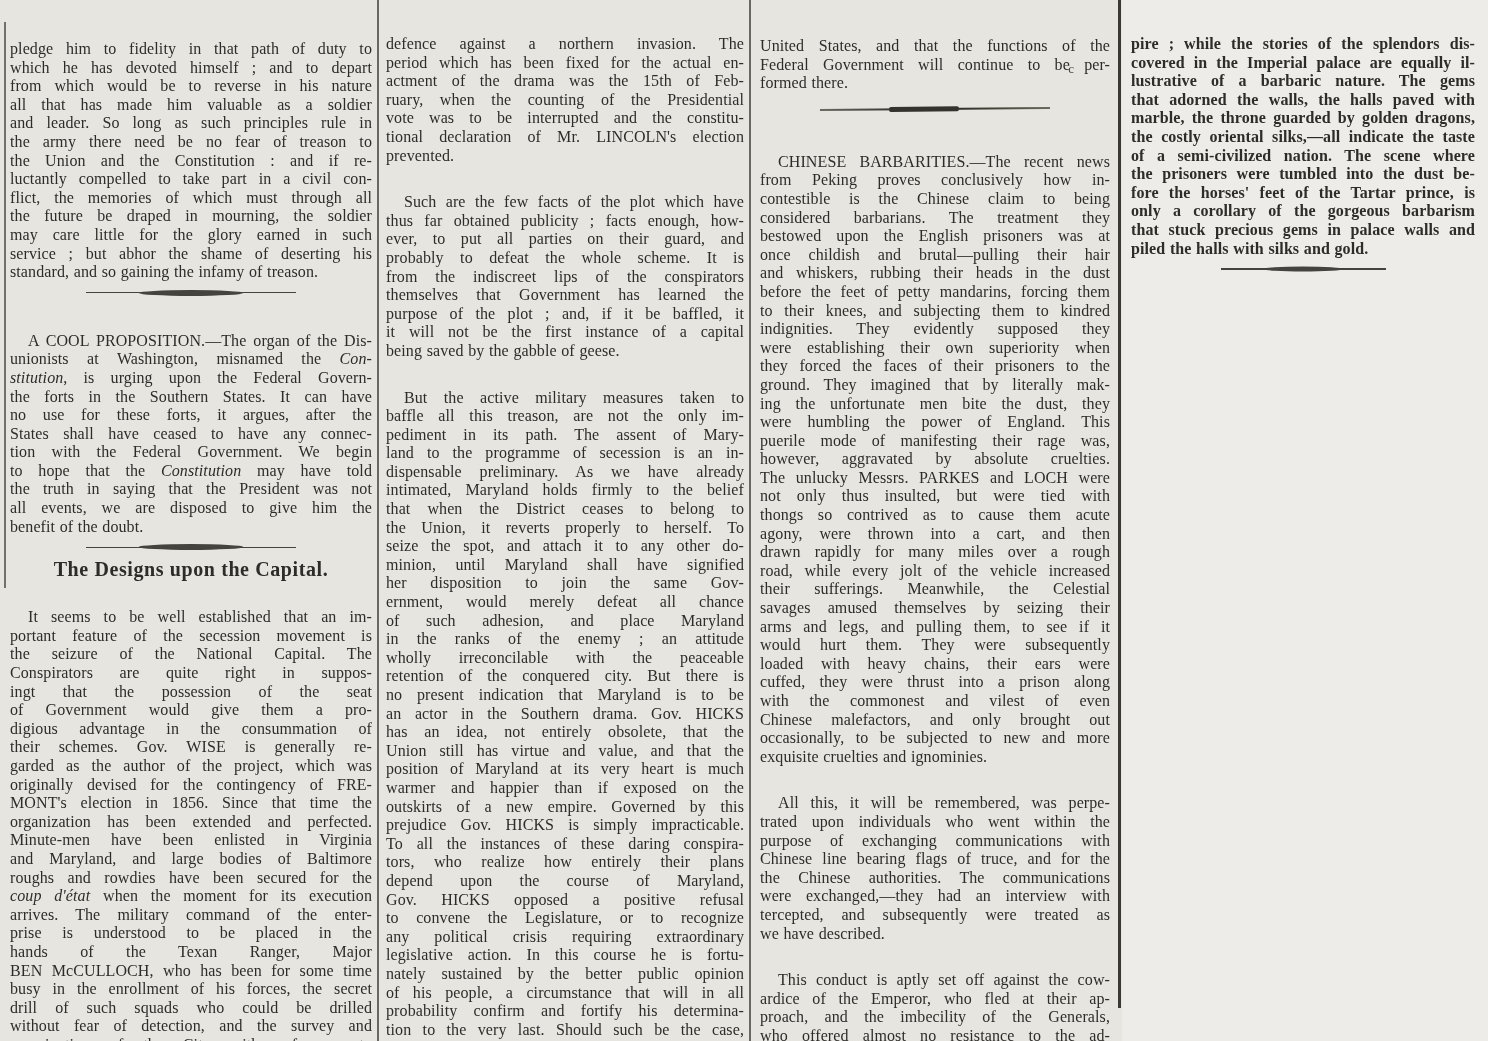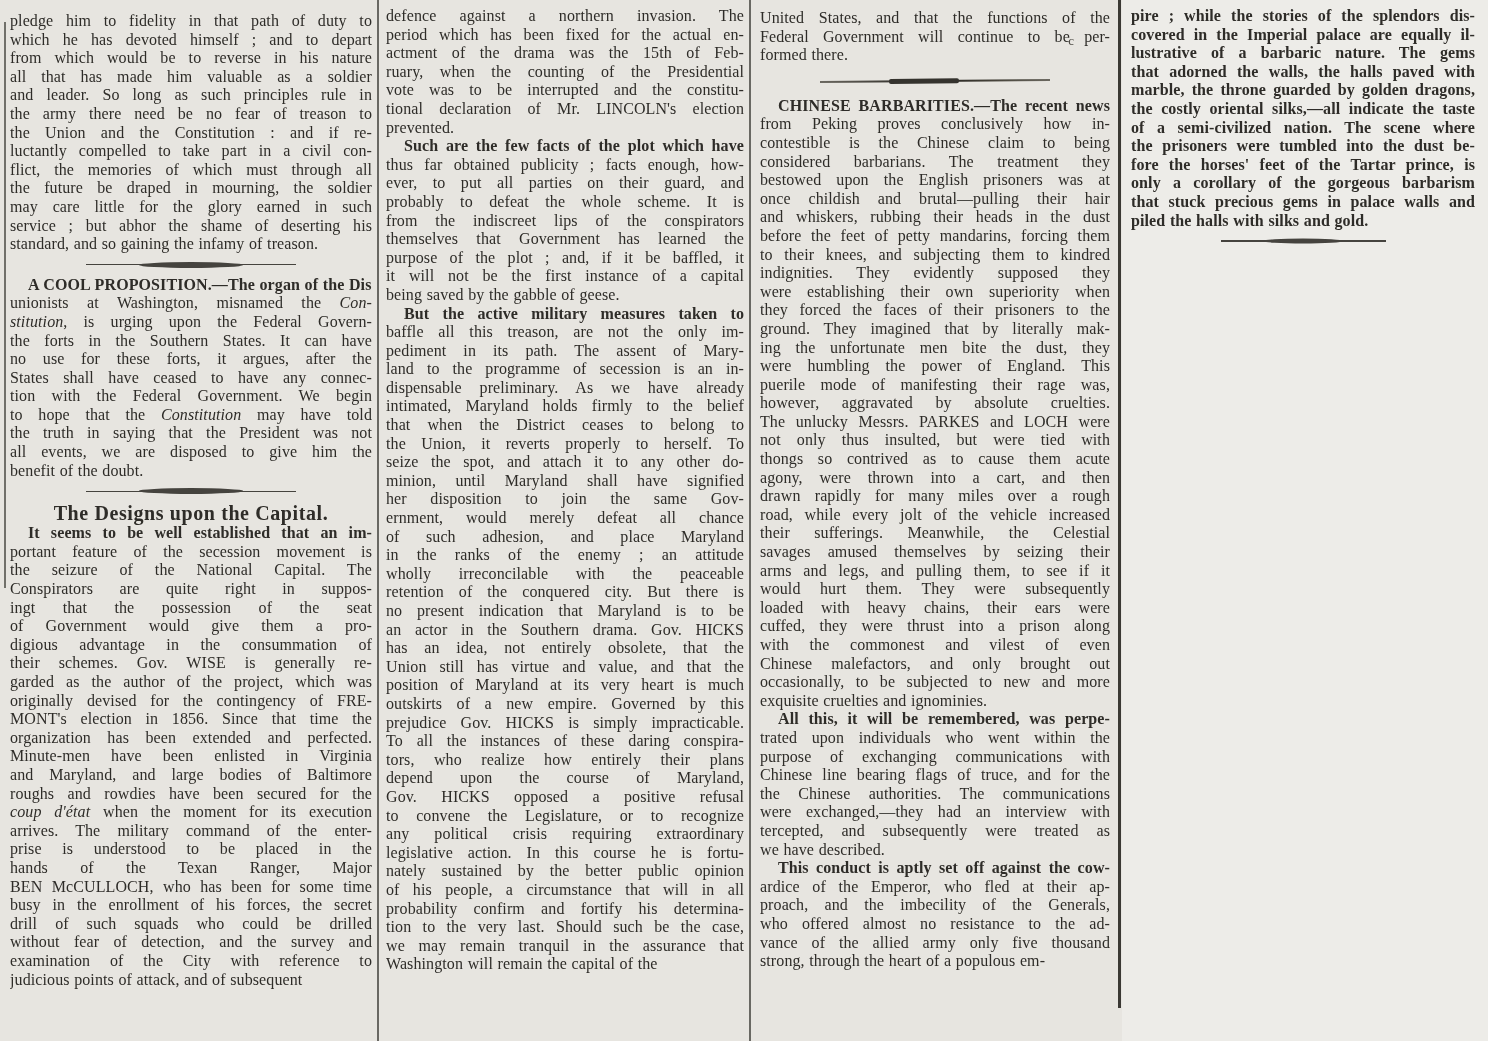--- a/index.html
+++ b/index.html
@@ -14,22 +14,22 @@
   .bg-right {
     position: absolute; left: 1122px; top: 0; width: 366px; height: 1041px;
     background: #edece8;
   }
   .news-column { position: absolute; }
   #col-0 { left: 10px;   top: 12px; width: 362px; }
   #col-1 { left: 386px;  top: 7px;  width: 358px; }
   #col-2 { left: 760px;  top: 9px;  width: 350px; }
   #col-3 { left: 1131px; top: 7px;  width: 344px; font-weight: bold; }
 
-  .para { position: relative; }
-  .para.indent .line:first-child span:first-child { padding-left: 18px; font-weight: bold; }
+  .para { position: relative; margin-top: 28px; }
+  .para.indent .line:first-child span:first-child { padding-left: 18px; }
 
   .line {
     height: 18.6px; line-height: 18.6px;
     font-size: 16px;
     white-space: nowrap;
     text-align: justify;
     text-align-last: justify;
     overflow: hidden;
     letter-spacing: 0.1px;
     word-spacing: 0.5px;
@@ -184,20 +184,21 @@
         <div class="line"><span>ernment, would merely defeat all chance</span></div>
         <div class="line"><span>of such adhesion, and place Maryland</span></div>
         <div class="line"><span>in the ranks of the enemy ; an attitude</span></div>
         <div class="line"><span>wholly irreconcilable with the peaceable</span></div>
         <div class="line"><span>retention of the conquered city.  But there is</span></div>
         <div class="line"><span>no present indication that Maryland is to be</span></div>
         <div class="line"><span>an actor in the Southern drama.  Gov. HICKS</span></div>
         <div class="line"><span>has an idea, not entirely obsolete, that the</span></div>
         <div class="line"><span>Union still has virtue and value, and that the</span></div>
         <div class="line"><span>position of Maryland at its very heart is much</span></div>
+        <div class="line"><span>warmer and happier than if exposed on the</span></div>
         <div class="line"><span>outskirts of a new empire.  Governed by this</span></div>
         <div class="line"><span>prejudice Gov. HICKS is simply impracticable.</span></div>
         <div class="line"><span>To all the instances of these daring conspira-</span></div>
         <div class="line"><span>tors, who realize how entirely their plans</span></div>
         <div class="line"><span>depend upon the course of Maryland,</span></div>
         <div class="line"><span>Gov. HICKS opposed a positive refusal</span></div>
         <div class="line"><span>to convene the Legislature, or to recognize</span></div>
         <div class="line"><span>any political crisis requiring extraordinary</span></div>
         <div class="line"><span>legislative action.  In this course he is fortu-</span></div>
         <div class="line"><span>nately sustained by the better public opinion</span></div>

